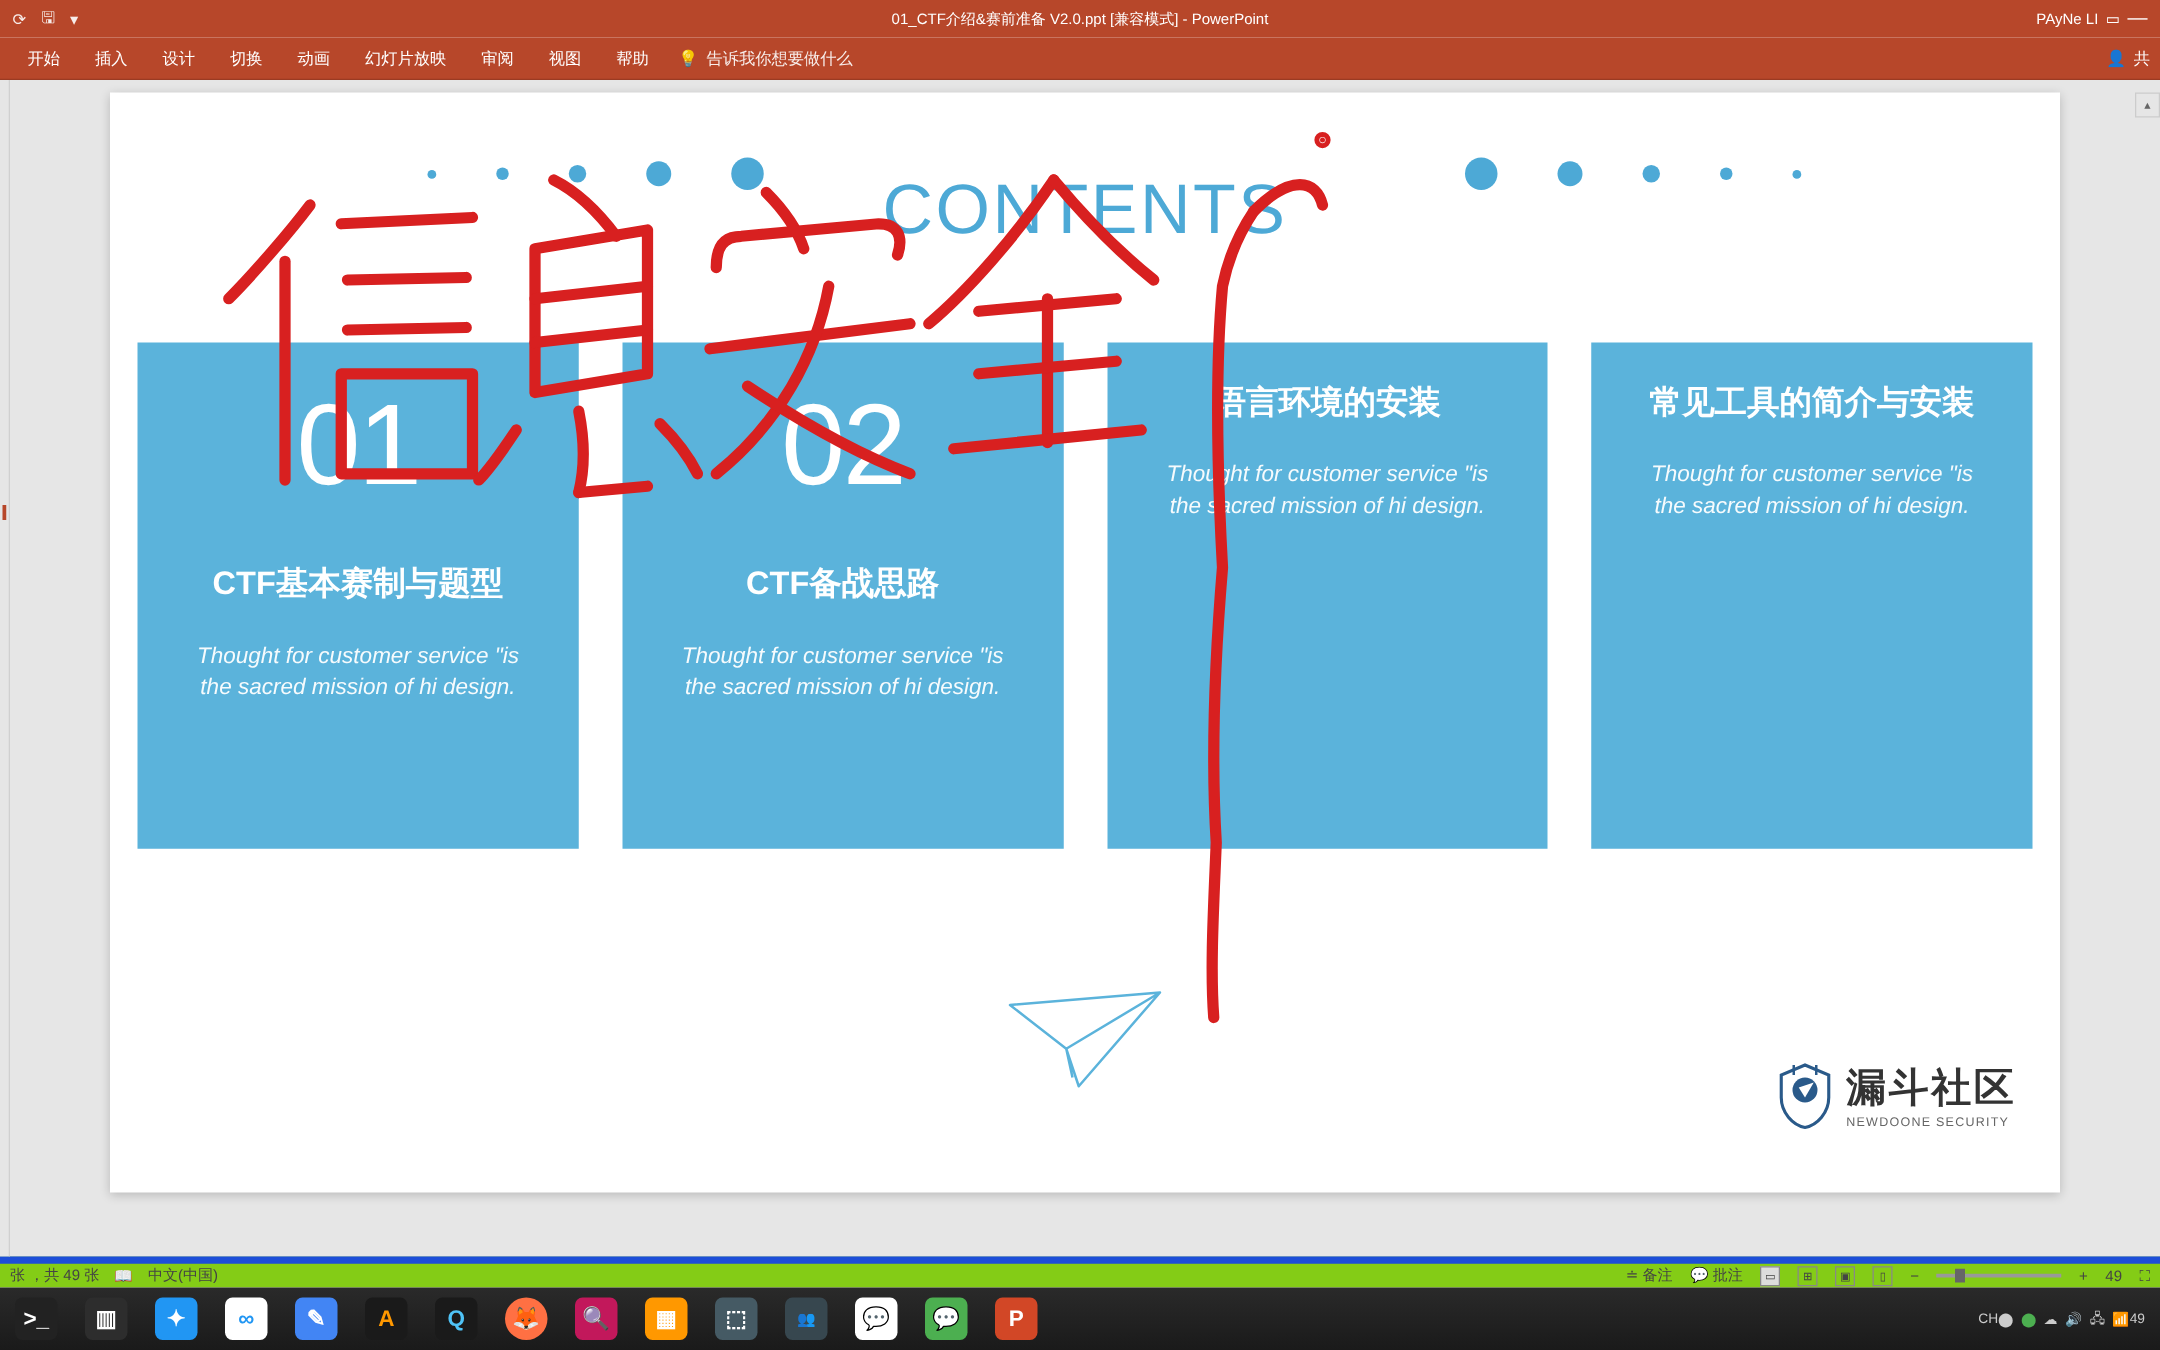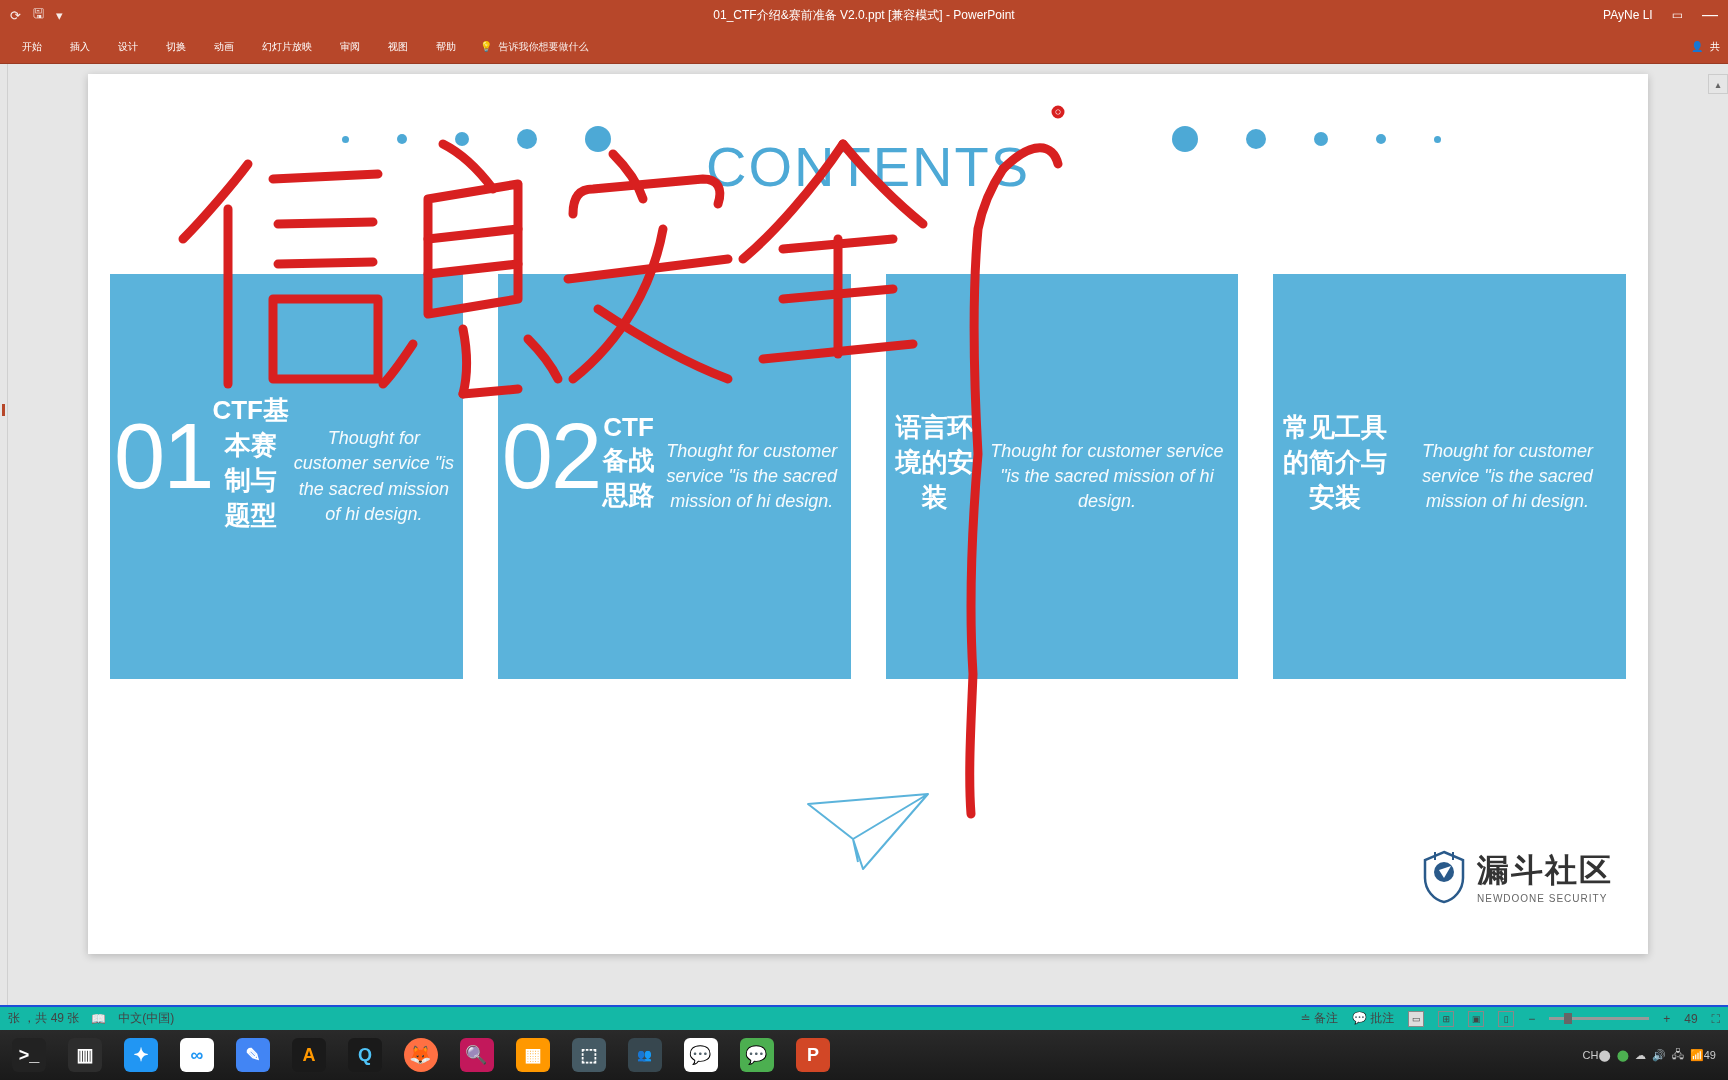--- a/index.html
+++ b/index.html
@@ -15,29 +15,29 @@
       height: 30px;
       background: #B7472A;
       color: #fff;
       display: flex;
       align-items: center;
       font-size: 12px;
       position: relative;
     }
     .titlebar-left { display: flex; align-items: center; gap: 12px; padding-left: 10px; }
     .titlebar-center { position: absolute; left: 50%; transform: translateX(-50%); }
-    .titlebar-right { position: absolute; right: 10px; display: flex; align-items: center; gap: 19px; }
+    .titlebar-right { position: absolute; right: 10px; display: flex; align-items: center; gap: 6px; }
     .titlebar .icon { opacity: 0.9; font-size: 13px; }
     .ribbon {
       height: 34px;
       background: #B7472A;
       color: #fff;
       display: flex;
       align-items: center;
-      font-size: 10px;
+      font-size: 13px;
       padding-left: 8px;
       border-bottom: 1px solid #9a3b23;
     }
     .ribbon-tab {
       padding: 0 14px;
       height: 100%;
       display: flex;
       align-items: center;
       cursor: pointer;
     }
@@ -103,23 +103,23 @@
       right: 22px;
       display: flex;
       gap: 35px;
     }
     .card {
       flex: 1;
       height: 405px;
       background: #5bb3db;
       color: #fff;
       display: flex;
-      flex-direction: row;
-      align-items: center;
-      padding: 30px 4px;
+      flex-direction: column;
+      align-items: center;
+      padding: 30px 38px;
     }
     .card-num {
       font-size: 92px;
       font-weight: 200;
       letter-spacing: -2px;
       margin-bottom: 40px;
     }
     .card-title {
       font-size: 26px;
       font-weight: bold;
@@ -152,22 +152,22 @@
     .logo-text .cn { font-size: 32px; font-weight: bold; color: #333; letter-spacing: 2px; }
     .logo-text .en { font-size: 10px; color: #666; letter-spacing: 1px; }
     .annotation {
       position: absolute;
       top: 10px;
       left: 35px;
       pointer-events: none;
     }
     .statusbar {
       height: 25px;
-      background: #14b8a6;
-      border-top: 2px solid #1d4ed8;
+      background: #84cc16;
+      border-top: 6px solid #1d4ed8;
       display: flex;
       align-items: center;
       font-size: 12px;
       color: #444;
       padding: 0 8px;
     }
     .statusbar .sb-left { display: flex; align-items: center; gap: 12px; }
     .statusbar .sb-right { margin-left: auto; display: flex; align-items: center; gap: 14px; }
     .sb-icon { width: 16px; height: 16px; display: inline-flex; align-items: center; justify-content: center; border: 1px solid #888; font-size: 9px; }
     .sb-icon.active { background: #ddd; }

